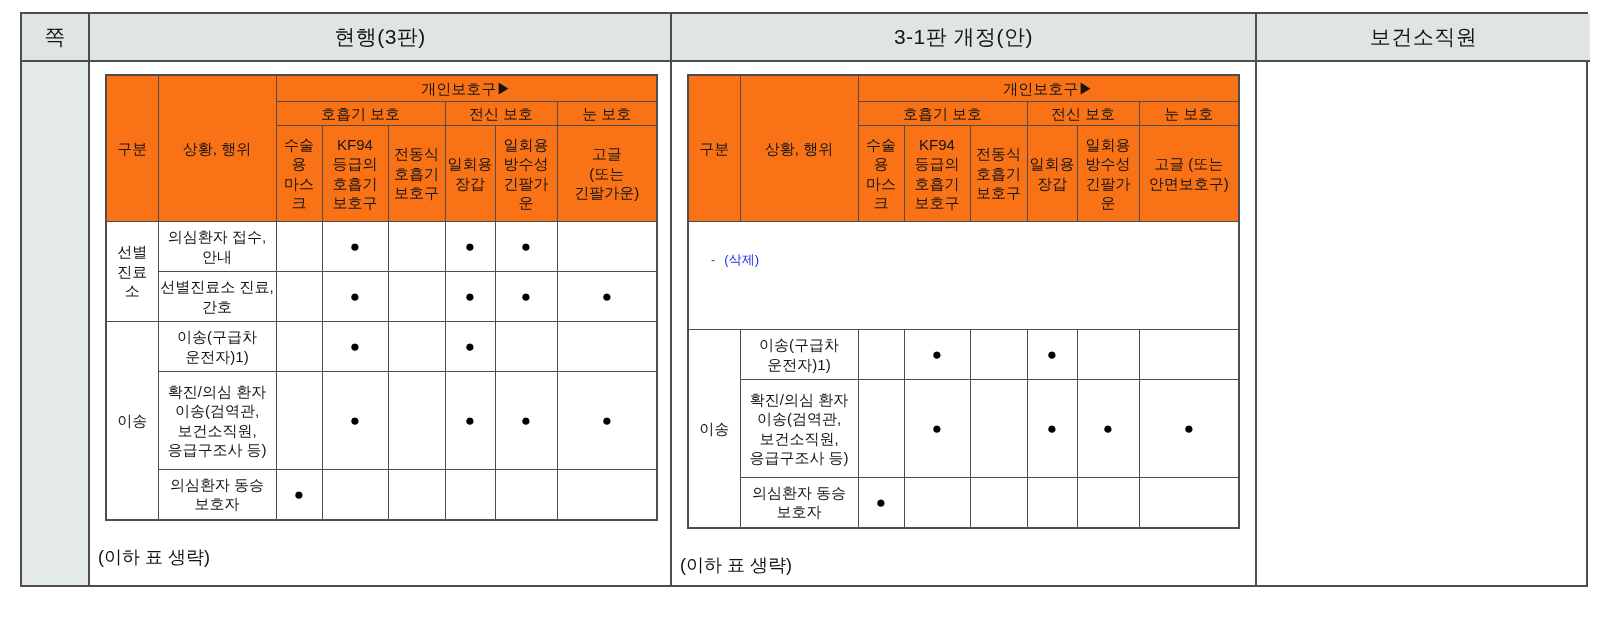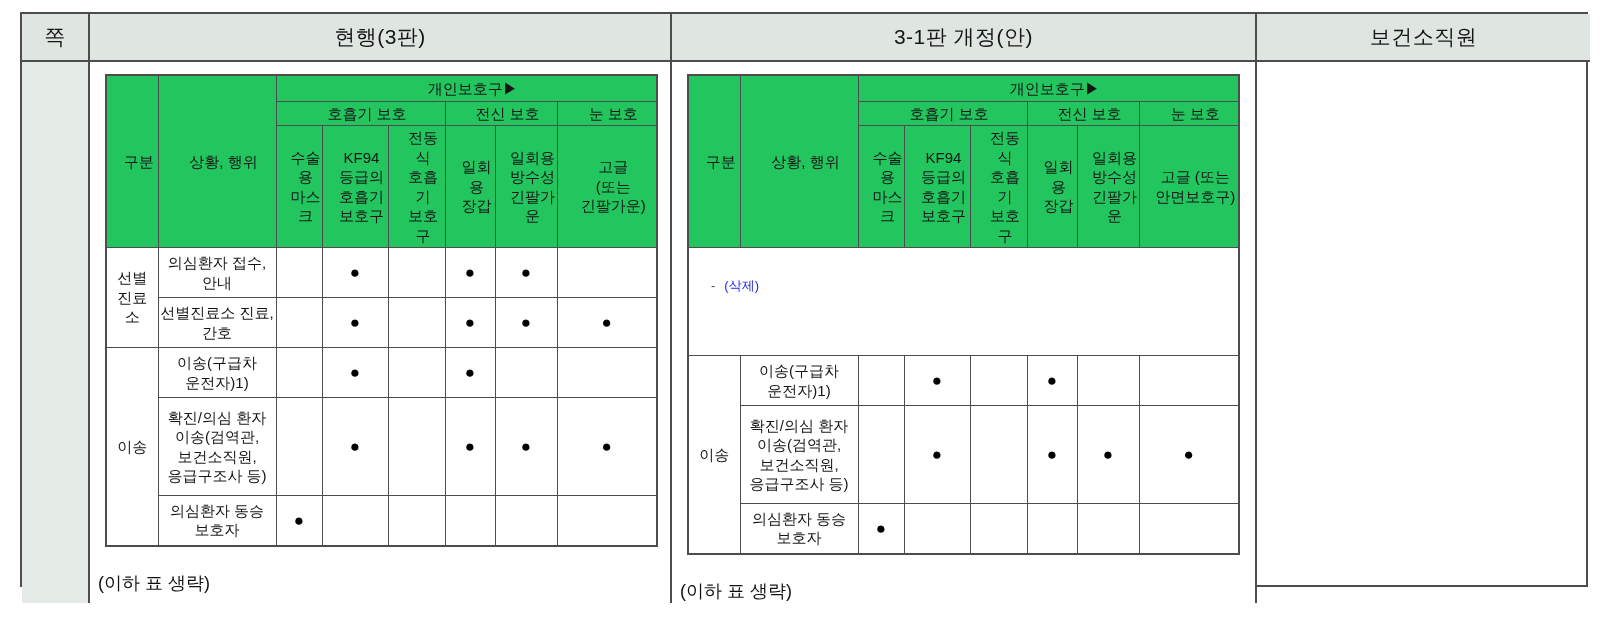--- a/index.html
+++ b/index.html
@@ -44,21 +44,21 @@
   table.ppe, table.ppe td { border: 1px solid #4d4d4d; }
   table.ppe { border-width: 2px; }
   .ppe td {
     text-align: center;
     vertical-align: middle;
     padding: 2px 1px;
     line-height: 1.3;
     white-space: pre-line;
     background: #ffffff;
   }
-  .ppe td.hd { background: #22c55e; padding-left: 14px; }
+  .ppe td.hd { background: #f97316; }
   .col-gubun { width: 52px; }
   .col-sit   { width: 118px; }
   .col-c1 { width: 46px; }
   .col-c2 { width: 66px; }
   .col-c3 { width: 57px; }
   .col-c4 { width: 50px; }
   .col-c5 { width: 62px; }
   .col-c6 { width: 100px; }
   tr.hr1 > td { height: 26px; }
   tr.hr2 > td { height: 22px; }

